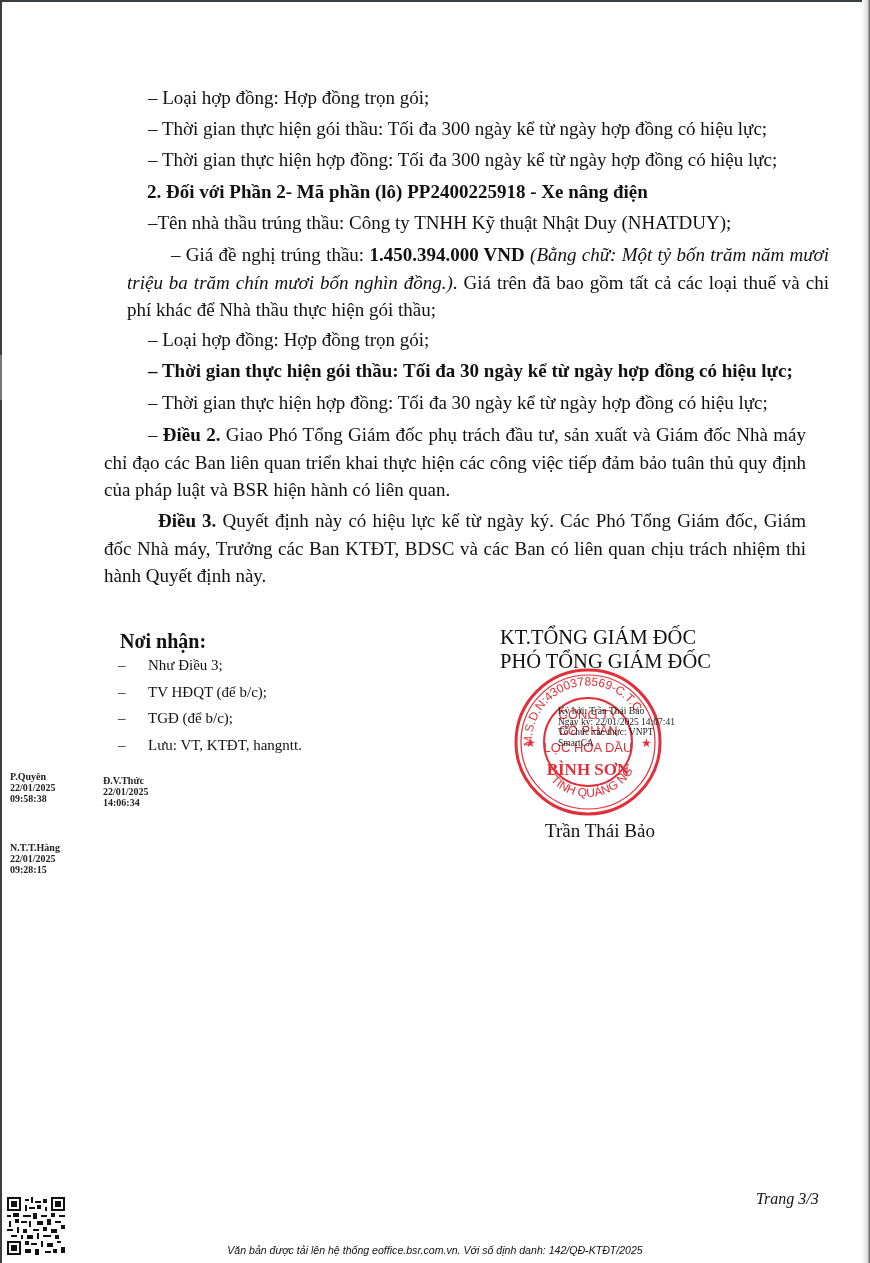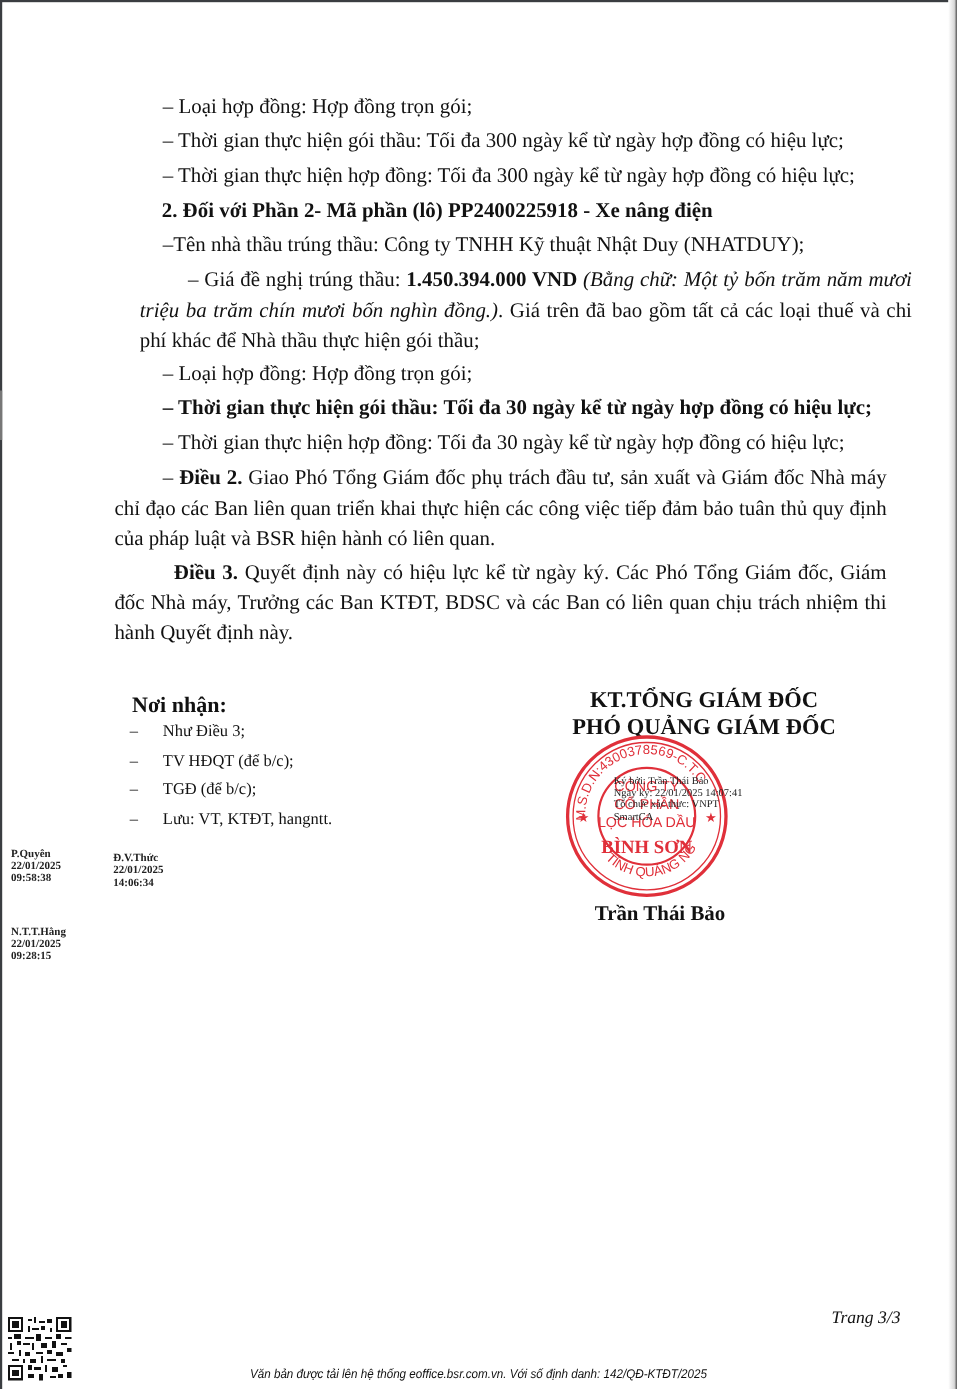--- a/index.html
+++ b/index.html
@@ -36,33 +36,33 @@
     font-weight: bold;
   }
   .recip-list { position: absolute; left: 118px; top: 657px; font-size: 15px; }
   .recip-item { height: 26.5px; display: flex; }
   .recip-dash { width: 30px; }
   .approval {
     position: absolute; font-size: 10px; line-height: 11px;
     font-family: "Liberation Serif", serif; color: #222; font-weight: bold;
   }
   .sign-title {
-    position: absolute; left: 500px; width: 280px; text-align: center;
-    font-size: 20.5px; font-weight: bold; line-height: 24px;
+    position: absolute; left: 500px; width: 280px; text-align: left;
+    font-size: 20.5px; font-weight: normal; line-height: 24px;
   }
   .stamp {
     position: absolute; left: 513px; top: 667px; width: 150px; height: 150px;
   }
   .sig-text {
     position: absolute; left: 558px; top: 706px; font-size: 9.5px; line-height: 10.5px;
     color: #222; white-space: nowrap;
   }
   .signer {
     position: absolute; left: 500px; width: 200px; top: 820px; text-align: center;
-    font-size: 19px; font-weight: bold;
+    font-size: 19px; font-weight: normal;
   }
   .qr { position: absolute; left: 7px; top: 1197px; width: 58px; height: 58px; }
   .page-num {
     position: absolute; left: 740px; top: 1190px; font-size: 16px; font-style: italic; margin-left: 16px;
   }
   .footer {
     position: absolute; left: 0; width: 870px; top: 1244px; text-align: center;
     font-family: "Liberation Sans", sans-serif; font-style: italic; font-size: 11.5px;
     transform: scaleX(0.92);
   }
@@ -127,21 +127,21 @@
   <div>22/01/2025</div>
   <div>14:06:34</div>
 </div>
 <div class="approval" style="left:10px; top:842px;">
   <div>N.T.T.Hằng</div>
   <div>22/01/2025</div>
   <div>09:28:15</div>
 </div>
 
 <div class="sign-title" style="top:625px;">KT.TỔNG GIÁM ĐỐC</div>
-<div class="sign-title" style="top:649px;">PHÓ QUẢNG GIÁM ĐỐC</div>
+<div class="sign-title" style="top:649px;">PHÓ TỔNG GIÁM ĐỐC</div>
 
 <svg class="stamp" viewBox="0 0 150 150">
   <defs>
     <path id="arcTop" d="M 20 85 A 56 56 0 1 1 130 85"></path>
     <path id="arcBot" d="M 28 100 A 52 52 0 0 0 122 100"></path>
   </defs>
   <circle cx="75" cy="75" r="72" fill="none" stroke="#e0303a" stroke-width="3"></circle>
   <circle cx="75" cy="75" r="67" fill="none" stroke="#e0303a" stroke-width="1.2"></circle>
   <circle cx="75" cy="75" r="44" fill="none" stroke="#e0303a" stroke-width="2"></circle>
   <text font-family="Liberation Sans, sans-serif" font-size="12" fill="#e0303a"><textPath href="#arcTop" startOffset="3%">M.S.D.N:4300378569-C.T.C</textPath></text>

